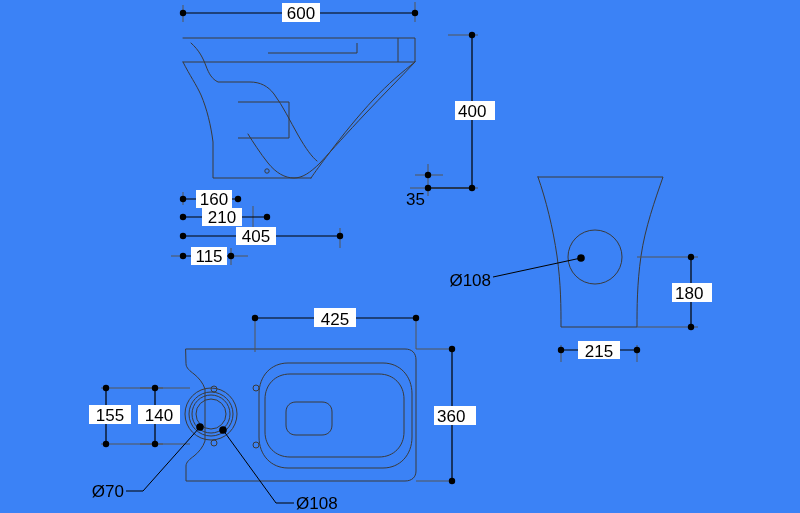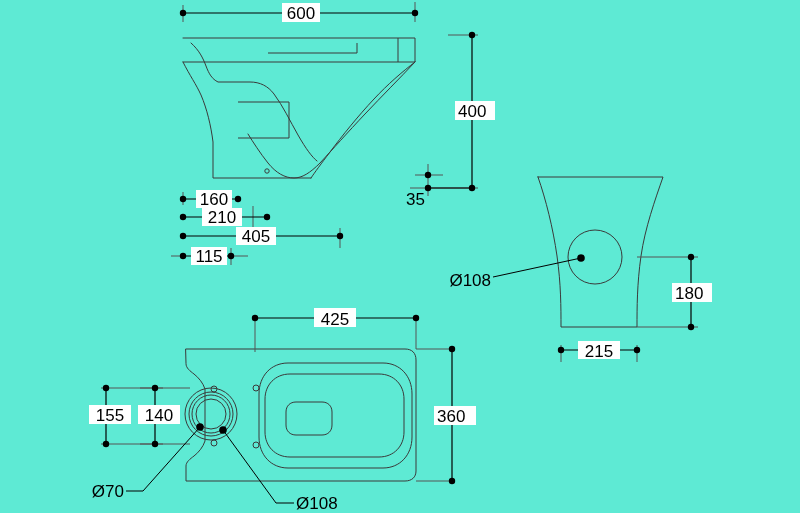--- a/index.html
+++ b/index.html
@@ -10,21 +10,21 @@
   body {
     width: 800px;
     height: 513px;
     font-family: "Liberation Sans", sans-serif;
     overflow: hidden;
   }
   #drawing-root {
     position: relative;
     width: 800px;
     height: 513px;
-    background: #5eead4;
+    background: #3b82f6;
   }
   svg.cad {
     position: absolute;
     top: 0;
     left: 0;
     width: 800px;
     height: 513px;
     display: block;
   }
   .part-outline {

